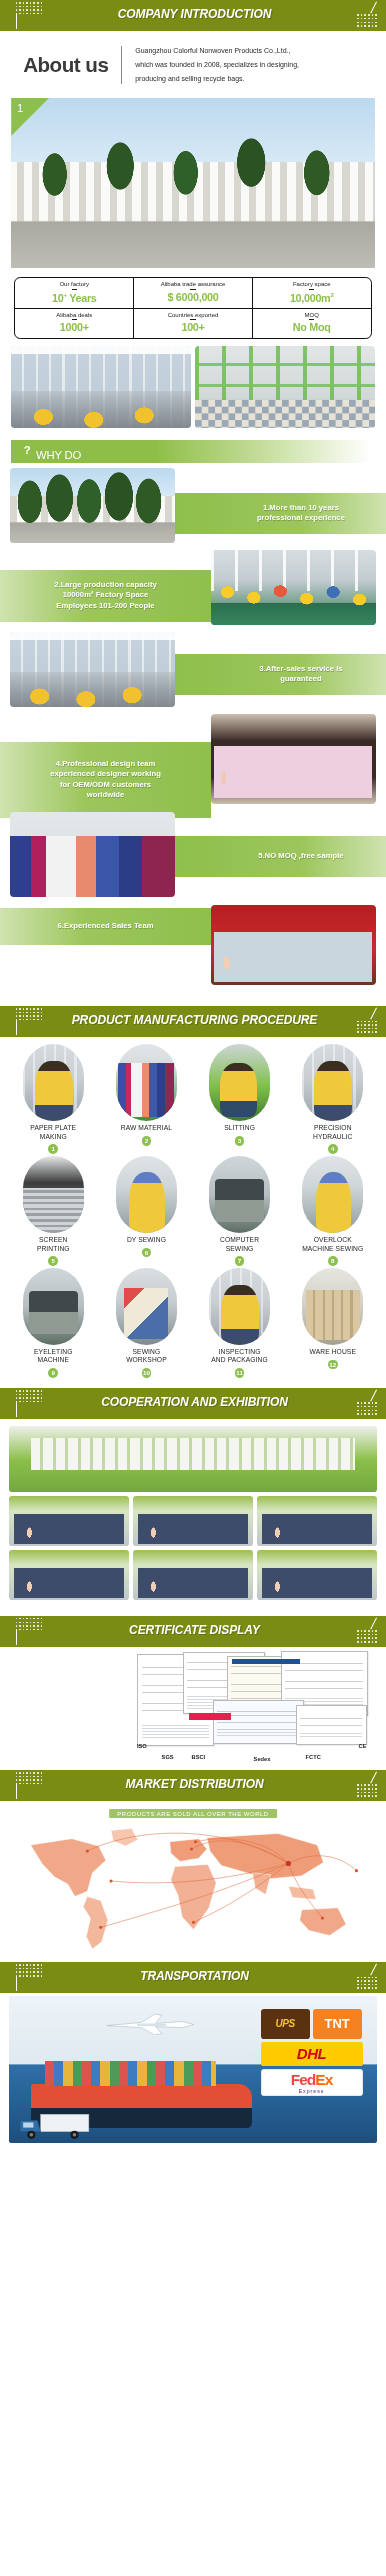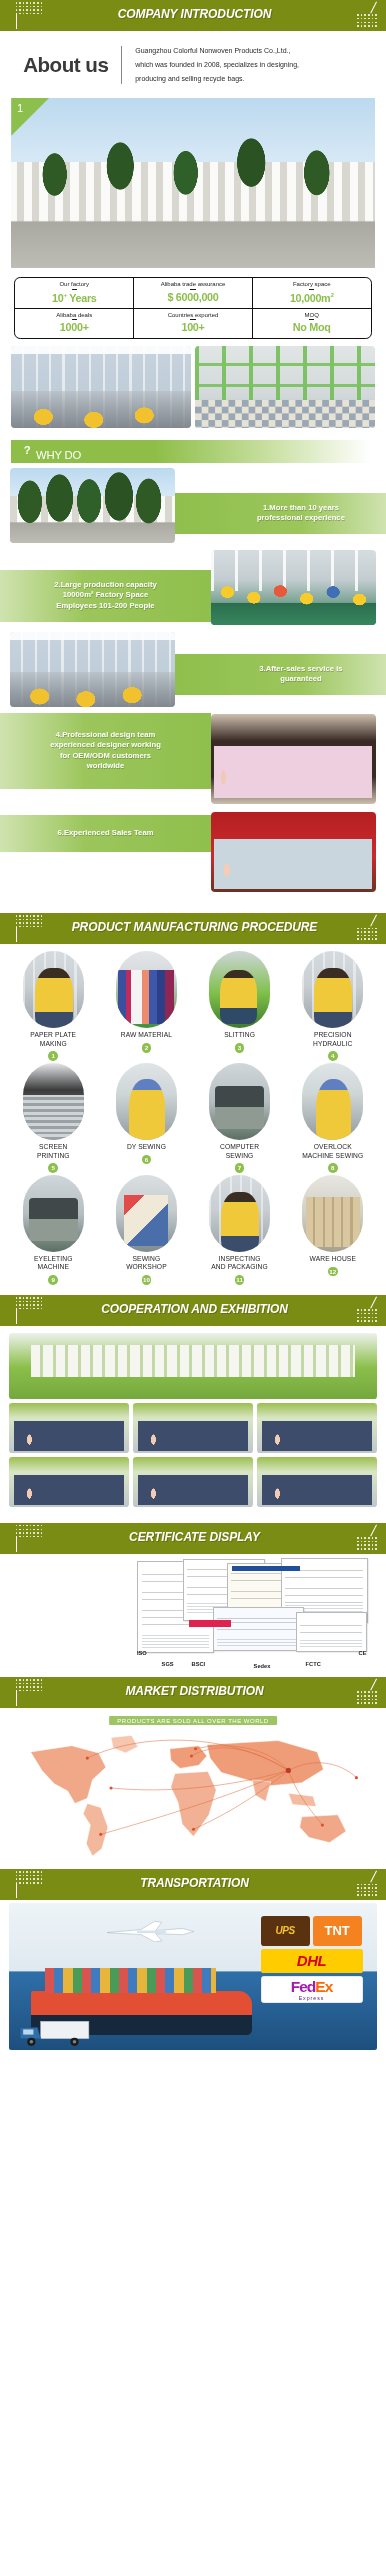--- a/index.html
+++ b/index.html
@@ -532,21 +532,21 @@
     color: #d40511; font-size: 15px; font-weight: bold; font-style: italic;
     letter-spacing: -0.5px;
   }
   .logo-fedex {
     width: 102px; height: 27px; border-radius: 2.6px;
     background: #ffffff;
     display: flex; flex-direction: column; align-items: center; justify-content: center;
     border: 0.5px solid #e9e9e9;
   }
   .fedex-main { font-size: 15.5px; font-weight: bold; letter-spacing: -1px; }
-  .fedex-main .fed { color: #a21caf; }
+  .fedex-main .fed { color: #ef4444; }
   .fedex-main .ex { color: #ff6600; }
   .fedex-sub { color: #4d148c; font-size: 5.2px; letter-spacing: 1px; margin-top: -1px; }
 
   .spacer-sm { height: 7.2px; }
   .spacer-md { height: 13.4px; }
 </style>
 </head>
 <body>
 
 <div class="page">
@@ -697,26 +697,30 @@
     </div>
 
     <div class="why-row">
       <div class="ph office why-img-l"></div>
       <div class="why-txt right" style="top:27px;white-space:pre-line;">3.After-sales service is
 guaranteed</div>
     </div>
 
     <div class="why-row" style="height:98px;">
       <div class="ph groupphoto why-img-r" style="height:90px;"></div>
-      <div class="why-txt left" style="top:4px;height:76px;white-space:pre-line;">4.Professional design team
+      <div class="why-txt left" style="top:33px;height:76px;white-space:pre-line;">4.Professional design team
 experienced designer working
 for OEM/ODM customers
 worldwide</div>
     </div>
 
+    <div class="why-row" style="height:93px;">
+      <div class="ph fabricrolls why-img-l" style="height:85px;"></div>
+      <div class="why-txt right" style="top:29px;white-space:pre-line;">5.NO MOQ ,free sample</div>
+    </div>
 
     <div class="why-row" style="height:88px;">
       <div class="ph teamphoto why-img-r" style="height:80px;"></div>
       <div class="why-txt left" style="top:8.2px;height:37px;white-space:pre-line;">6.Experienced Sales Team</div>
     </div>
 
   </div>
 
   <div class="spacer-md"></div>
 

